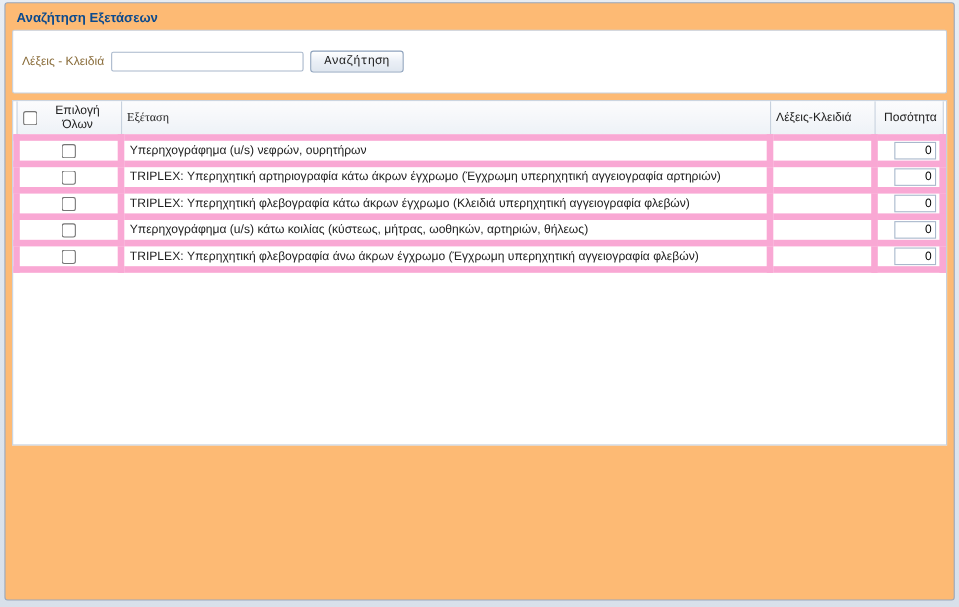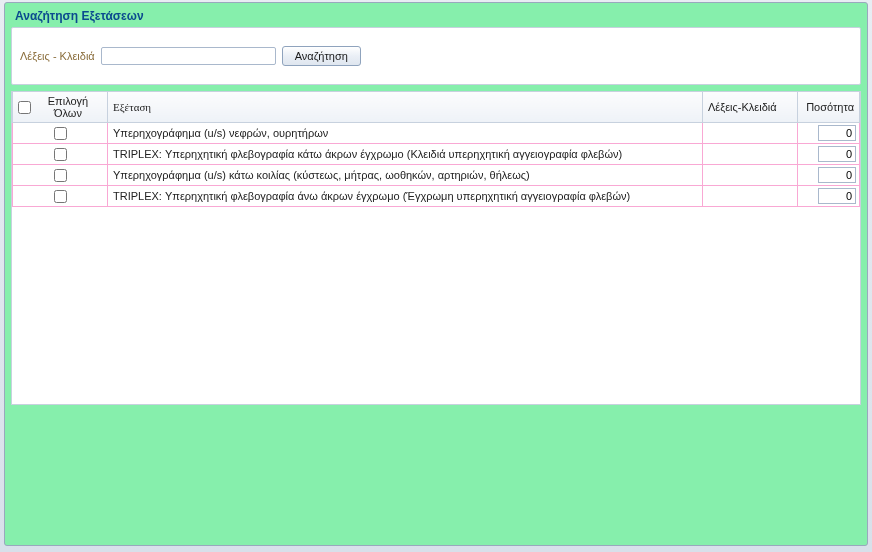--- a/index.html
+++ b/index.html
@@ -9,21 +9,21 @@
     }
     body {
       font-family: Arial, Helvetica, sans-serif;
       font-size: 11px;
       background: linear-gradient(to bottom, #e8edf3 0%, #d8e0ea 100%);
       width: 872px;
       height: 552px;
       overflow: hidden;
     }
     .dialog {
-      background: #86efac;
+      background: #fdba74;
       border: 1px solid #99a8bd;
       border-radius: 3px;
       width: 864px;
       margin: 2px auto;
       height: 544px;
       position: relative;
     }
     .dialog-title {
       color: #0b4a8e;
       font-weight: bold;
@@ -55,21 +55,21 @@
       background: #fff;
     }
     .btn {
       background: linear-gradient(to bottom, #ffffff 0%, #eaeff6 50%, #dfe6ef 100%);
       border: 1px solid #8fa3bd;
       border-radius: 3px;
       padding: 3px 12px;
       font-size: 11px;
       cursor: pointer;
       color: #1a1a1a;
-      font-family: Liberation Sans, sans-serif;
+      font-family: Liberation Mono, monospace;
     }
     .grid-container {
       margin: 0 6px;
       border: 1px solid #c7d1de;
       background: #fff;
       height: 314px;
       overflow: hidden;
     }
     table.grid {
       width: 100%;
@@ -97,21 +97,21 @@
       font-family: Liberation Serif, serif;
     }
     table.grid th.col-keywords {
       width: 95px;
     }
     table.grid th.col-qty {
       width: 62px;
       text-align: right;
     }
     table.grid td {
-      border: 1px solid #f9a8d4;
+      border: 6px solid #f9a8d4;
       padding: 2px 5px;
       font-size: 11px;
       height: 21px;
       color: #222;
       overflow: hidden;
       white-space: nowrap;
       text-overflow: ellipsis;
       margin-left: 40px;
     }
     table.grid td.cell-select {
@@ -185,20 +185,26 @@
       </thead>
       <tbody id="grid-body">
           <tr>
             <td class="cell-select"><input type="checkbox" class="checkbox" style=""></td>
             <td>Υπερηχογράφημα (u/s) νεφρών, ουρητήρων</td>
             <td></td>
             <td class="cell-qty"><input type="text" class="qty-input" value="0" style=""></td>
           </tr>
           <tr>
             <td class="cell-select"><input type="checkbox" class="checkbox" style=""></td>
+            <td>TRIPLEX: Υπερηχητική αρτηριογραφία κάτω άκρων έγχρωμο (Έγχρωμη υπερηχητική αγγειογραφία αρτηριών)</td>
+            <td></td>
+            <td class="cell-qty"><input type="text" class="qty-input" value="0" style=""></td>
+          </tr>
+          <tr>
+            <td class="cell-select"><input type="checkbox" class="checkbox" style=""></td>
             <td>TRIPLEX: Υπερηχητική φλεβογραφία κάτω άκρων έγχρωμο (Κλειδιά υπερηχητική αγγειογραφία φλεβών)</td>
             <td></td>
             <td class="cell-qty"><input type="text" class="qty-input" value="0" style=""></td>
           </tr>
           <tr>
             <td class="cell-select"><input type="checkbox" class="checkbox" style=""></td>
             <td>Υπερηχογράφημα (u/s) κάτω κοιλίας (κύστεως, μήτρας, ωοθηκών, αρτηριών, θήλεως)</td>
             <td></td>
             <td class="cell-qty"><input type="text" class="qty-input" value="0" style=""></td>
           </tr>

